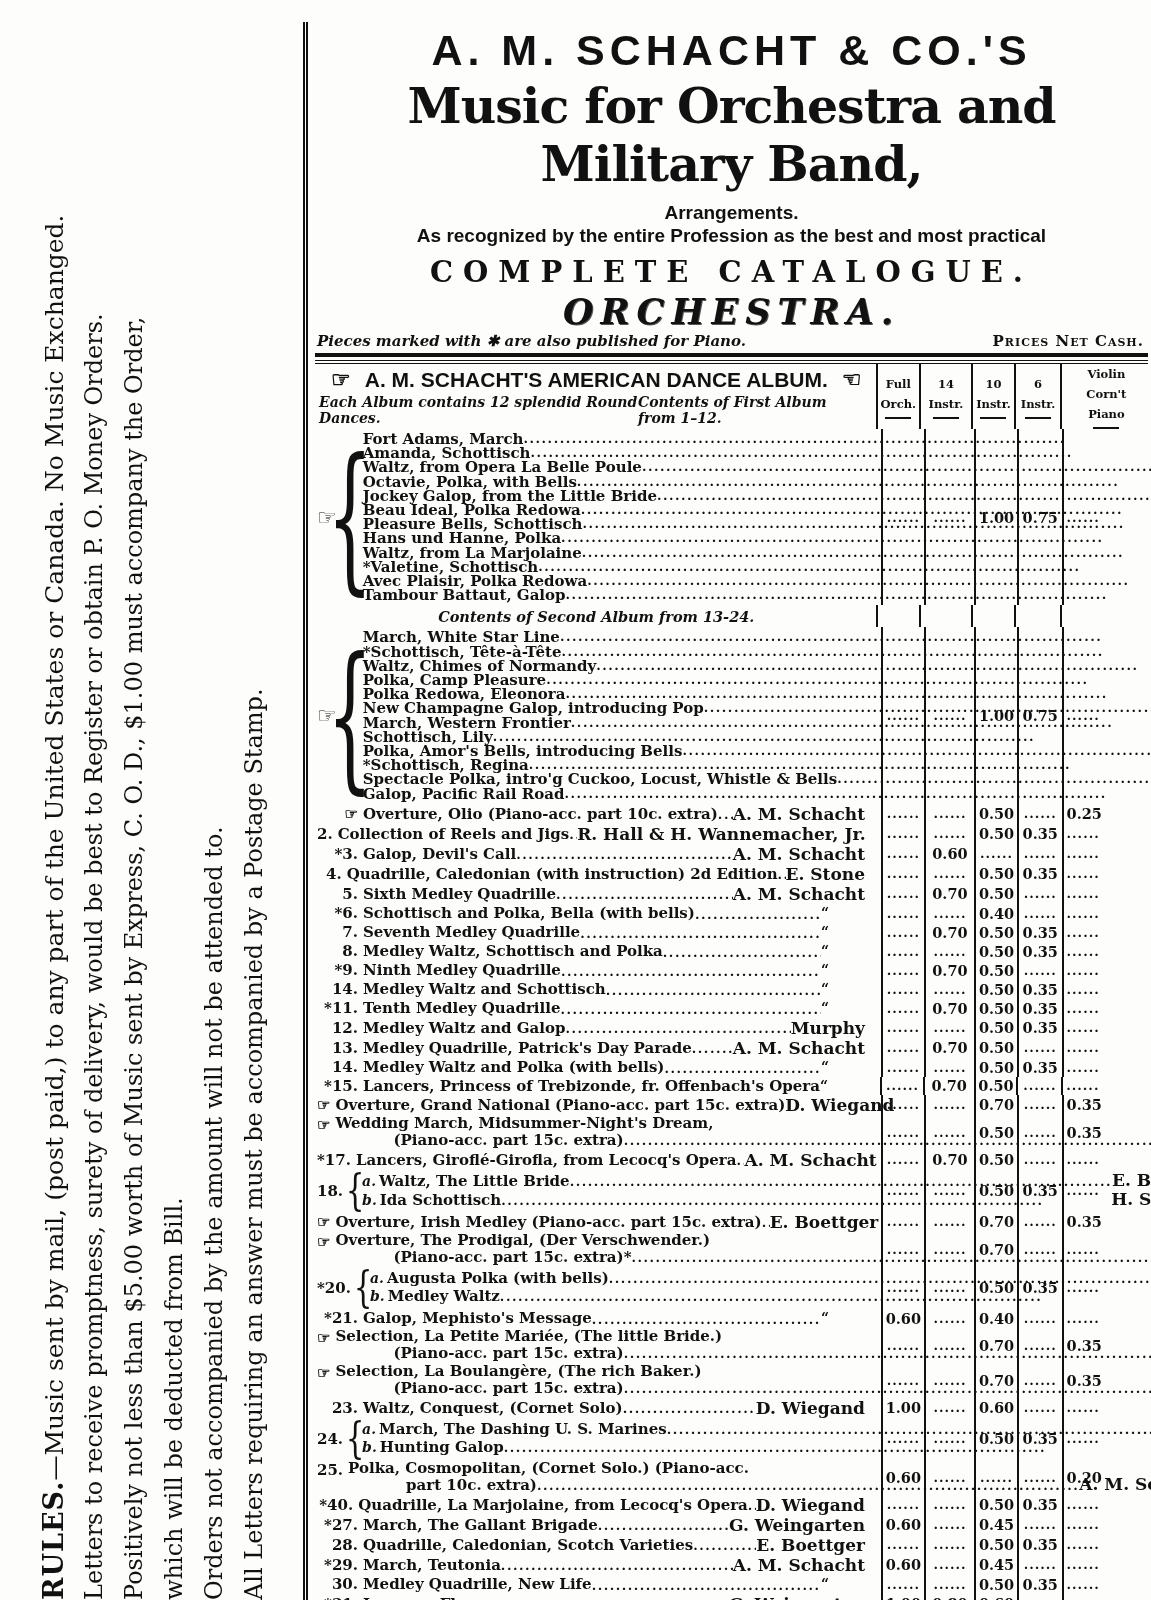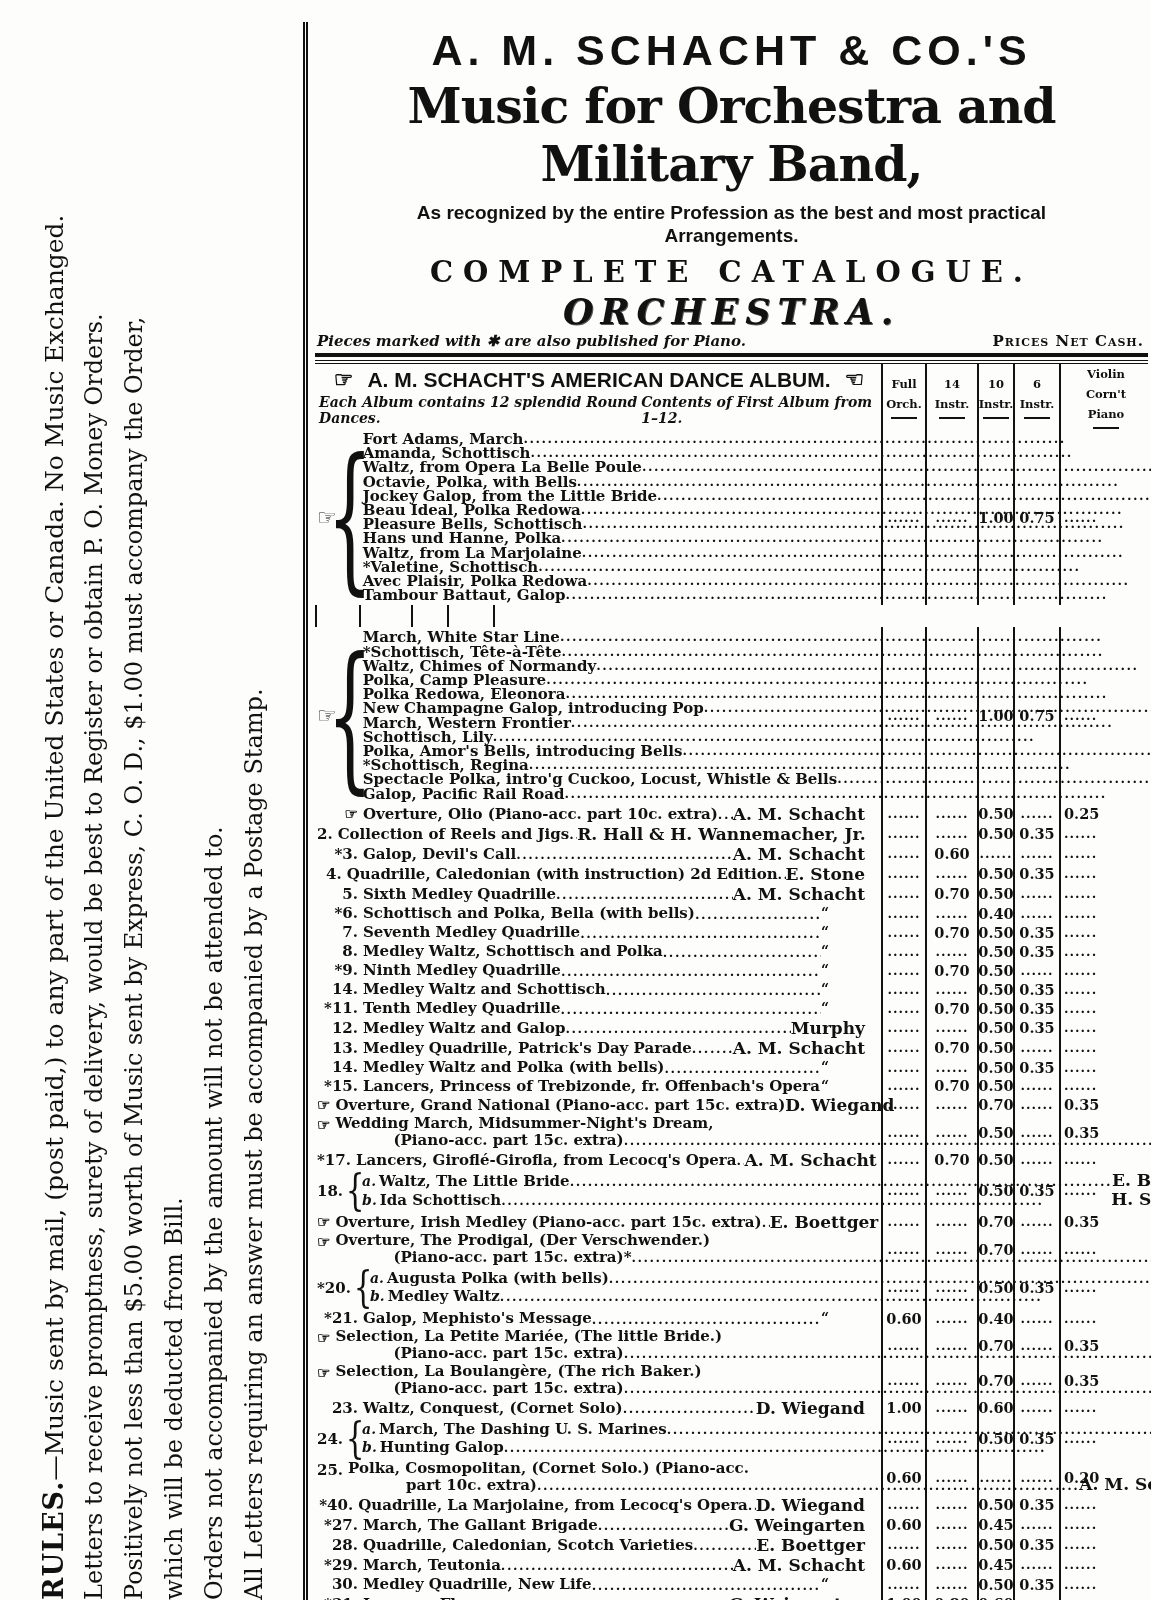--- a/index.html
+++ b/index.html
@@ -27,21 +27,21 @@
     font-size:15px;margin-top:0;padding:0 4px 3px 2px;text-align:right;}
   .note-l{font-style:italic;font-weight:bold;}
   .note-r{font-variant:small-caps;font-weight:bold;letter-spacing:1px;}
   .dbl-rule{border-top:4px solid #111;border-bottom:1px solid #111;height:3px;}
   
   .tbl{border-top:1px solid #111;margin-top:2px;}
   .row{display:flex;align-items:stretch;}
   .desc{width:566px;box-sizing:border-box;padding-left:2px;display:flex;align-items:center;}
   .pcell{box-sizing:border-box;border-left:2px solid #111;display:flex;align-items:center;justify-content:center;
     font-weight:bold;font-size:14.5px;overflow:hidden;}
-  .c0{width:44px}.c1{width:52px}.c2{width:36px}.c3{width:46px}.c4{width:89px;justify-content:flex-start;padding-left:3px;}
+  .c0{width:44px}.c1{width:52px}.c2{width:44px}.c3{width:46px}.c4{width:89px;justify-content:flex-start;padding-left:3px;}
   .dots{font-weight:bold;letter-spacing:1px;font-size:13px;white-space:nowrap;}
   
   .hrow{min-height:64px;}
   .hrow .pcell{flex-direction:column;justify-content:center;font-size:11.5px;line-height:20px;
     font-weight:bold;text-align:center;white-space:pre-line;}
   .phead-u{display:block;width:26px;border-bottom:2px solid #111;margin-top:3px;}
   .hdesc{flex-direction:column;align-items:stretch;justify-content:center;}
   .alb-title{display:flex;align-items:center;justify-content:center;gap:14px;
     font-family:"Liberation Sans",sans-serif;font-weight:bold;font-size:21px;}
   .alb-note{display:flex;justify-content:space-between;padding:2px 8px 0 2px;
@@ -87,22 +87,22 @@
       <p class="r4 ind-c">which will be deducted from Bill.</p>
       <p class="r5 ind-b">Orders not accompanied by the amount will not be attended to.</p>
       <p class="r6 ind-b">All Letters requiring an answer must be accompanied by a Postage Stamp.</p>
     </div>
 
   <div class="content">
     <div class="hd">
       <div class="h-brand">A. M. SCHACHT &amp; CO.'S</div>
       <div class="h-title">Music for Orchestra and Military Band,</div>
       <div class="h-sub">
+        <div>Arrangements.</div>
         <div>As recognized by the entire Profession as the best and most practical</div>
-        <div>Arrangements.</div>
       </div>
       <div class="h-cat">COMPLETE CATALOGUE.</div>
       <div class="h-orch">ORCHESTRA.</div>
     </div>
 
     <div class="noterow">
       <span class="note-l">Pieces marked with ✱ are also published for Piano.</span>
       <span class="note-r">Prices Net Cash.</span>
     </div>
     <div class="dbl-rule"></div>
@@ -197,20 +197,23 @@
             <span class="pval">1.00</span>
           </div>
           <div class="pcell c3">
             <span class="pval">0.75</span>
           </div>
           <div class="pcell c4">
             <span class="dots">......</span>
           </div>
         </div>
         <div class="row cap-row">
+          <div class="desc">
+            <span>Contents of Second Album from 13-24.</span>
+          </div>
           <div class="pcell c0"></div>
           <div class="pcell c1"></div>
           <div class="pcell c2"></div>
           <div class="pcell c3"></div>
           <div class="pcell c4"></div>
         </div>
         <div class="row album">
           <div class="desc">
             <span class="alb-hand">☞</span>
             <span class="brace brace-big">{</span>

